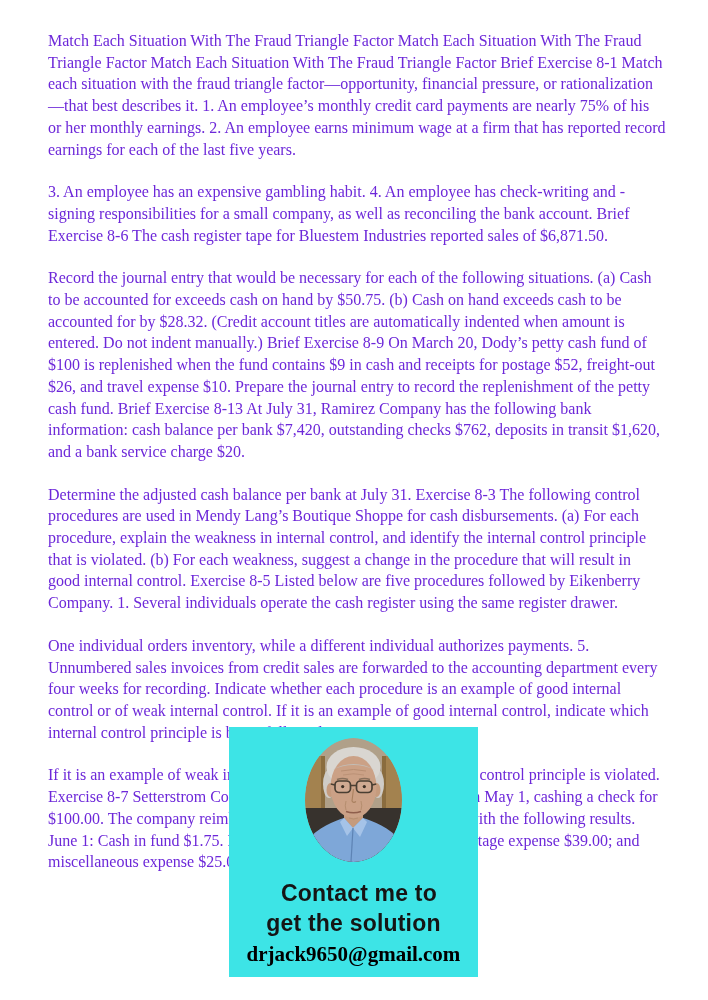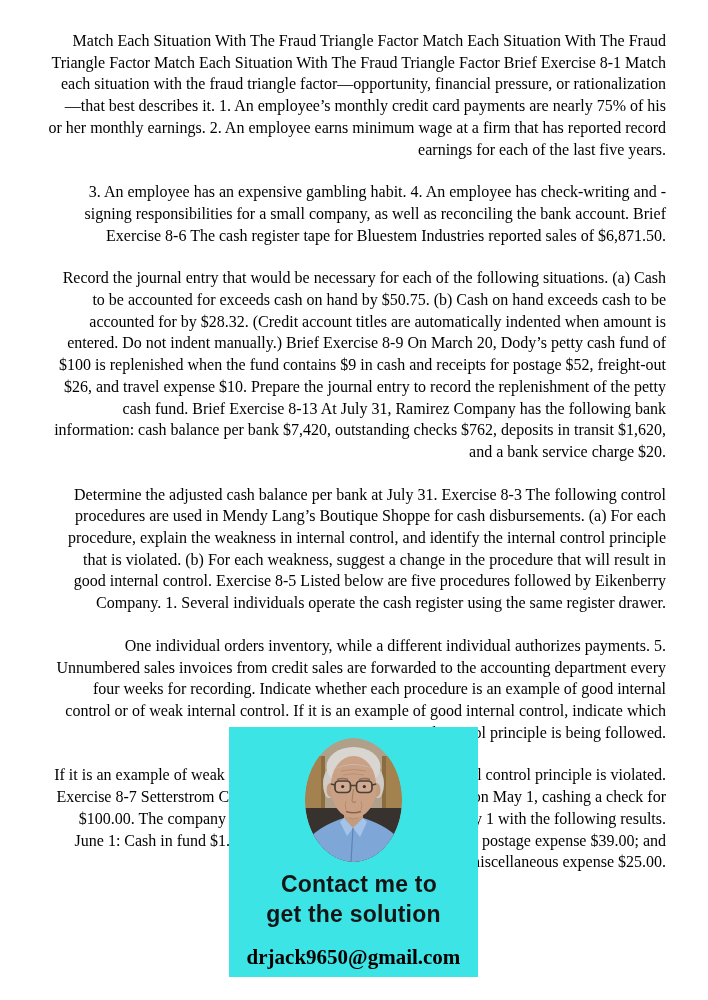--- a/index.html
+++ b/index.html
@@ -8,22 +8,22 @@
     width:708px;height:1000px;
     background:#ffffff;
     overflow:hidden;
     font-family:"Liberation Serif","DejaVu Serif",serif;
   }
   .doc{
     position:absolute;
     left:48px;top:30px;width:618px;
     font-size:16px;
     line-height:21.7px;
-    color:#000000;
-    text-align:right;
+    color:#6d28d9;
+    text-align:left;
   }
   .doc p{margin:0 0 21px 0;}
   .doc p:last-child{margin-bottom:0;}
 
   .contact-card{
     position:absolute;
     left:229px;top:727px;
     width:249px;height:250px;
     background:#3de4e6;
     text-align:center;
@@ -38,27 +38,27 @@
   }
   .portrait svg{display:block;}
   .contact-line{
     font-family:"Liberation Sans","DejaVu Sans",sans-serif;
     font-weight:700;
     font-size:23px;
     line-height:30px;
     color:#151515;
     letter-spacing:0.2px;
   }
-  .contact-line.first{margin-top:7px;padding-left:11px;}
+  .contact-line.first{margin-top:16px;padding-left:11px;}
   .contact-email{
     font-family:"Liberation Serif","DejaVu Serif",serif;
     font-weight:700;
     font-size:21px;
     line-height:26px;
-    margin-top:15px;
+    margin-top:3px;
     color:#000000;
   }
 </style>
 </head>
 <body>
 
 <div class="page">
 
   <div class="doc">
     <p>Match Each Situation With The Fraud Triangle Factor Match Each Situation With The Fraud Triangle Factor Match Each Situation With The Fraud Triangle Factor Brief Exercise 8-1 Match each situation with the fraud triangle factor—opportunity, financial pressure, or rationalization—that best describes it. 1. An employee’s monthly credit card payments are nearly 75% of his or her monthly earnings. 2. An employee earns minimum wage at a firm that has reported record earnings for each of the last five years.</p>

